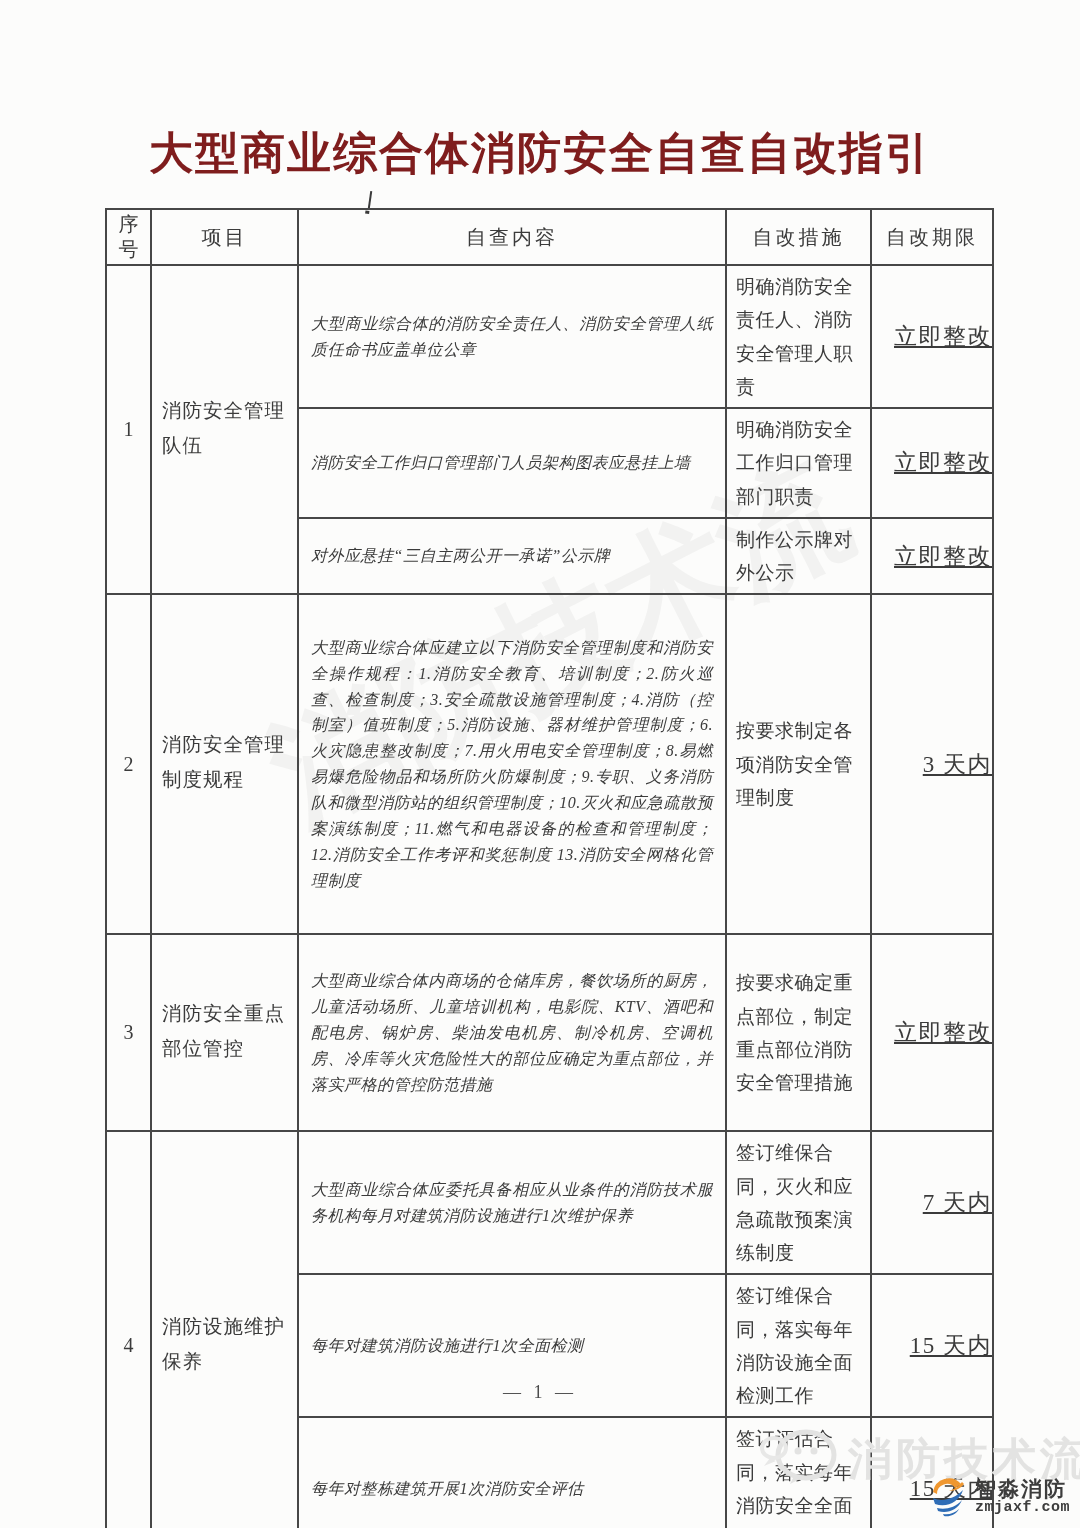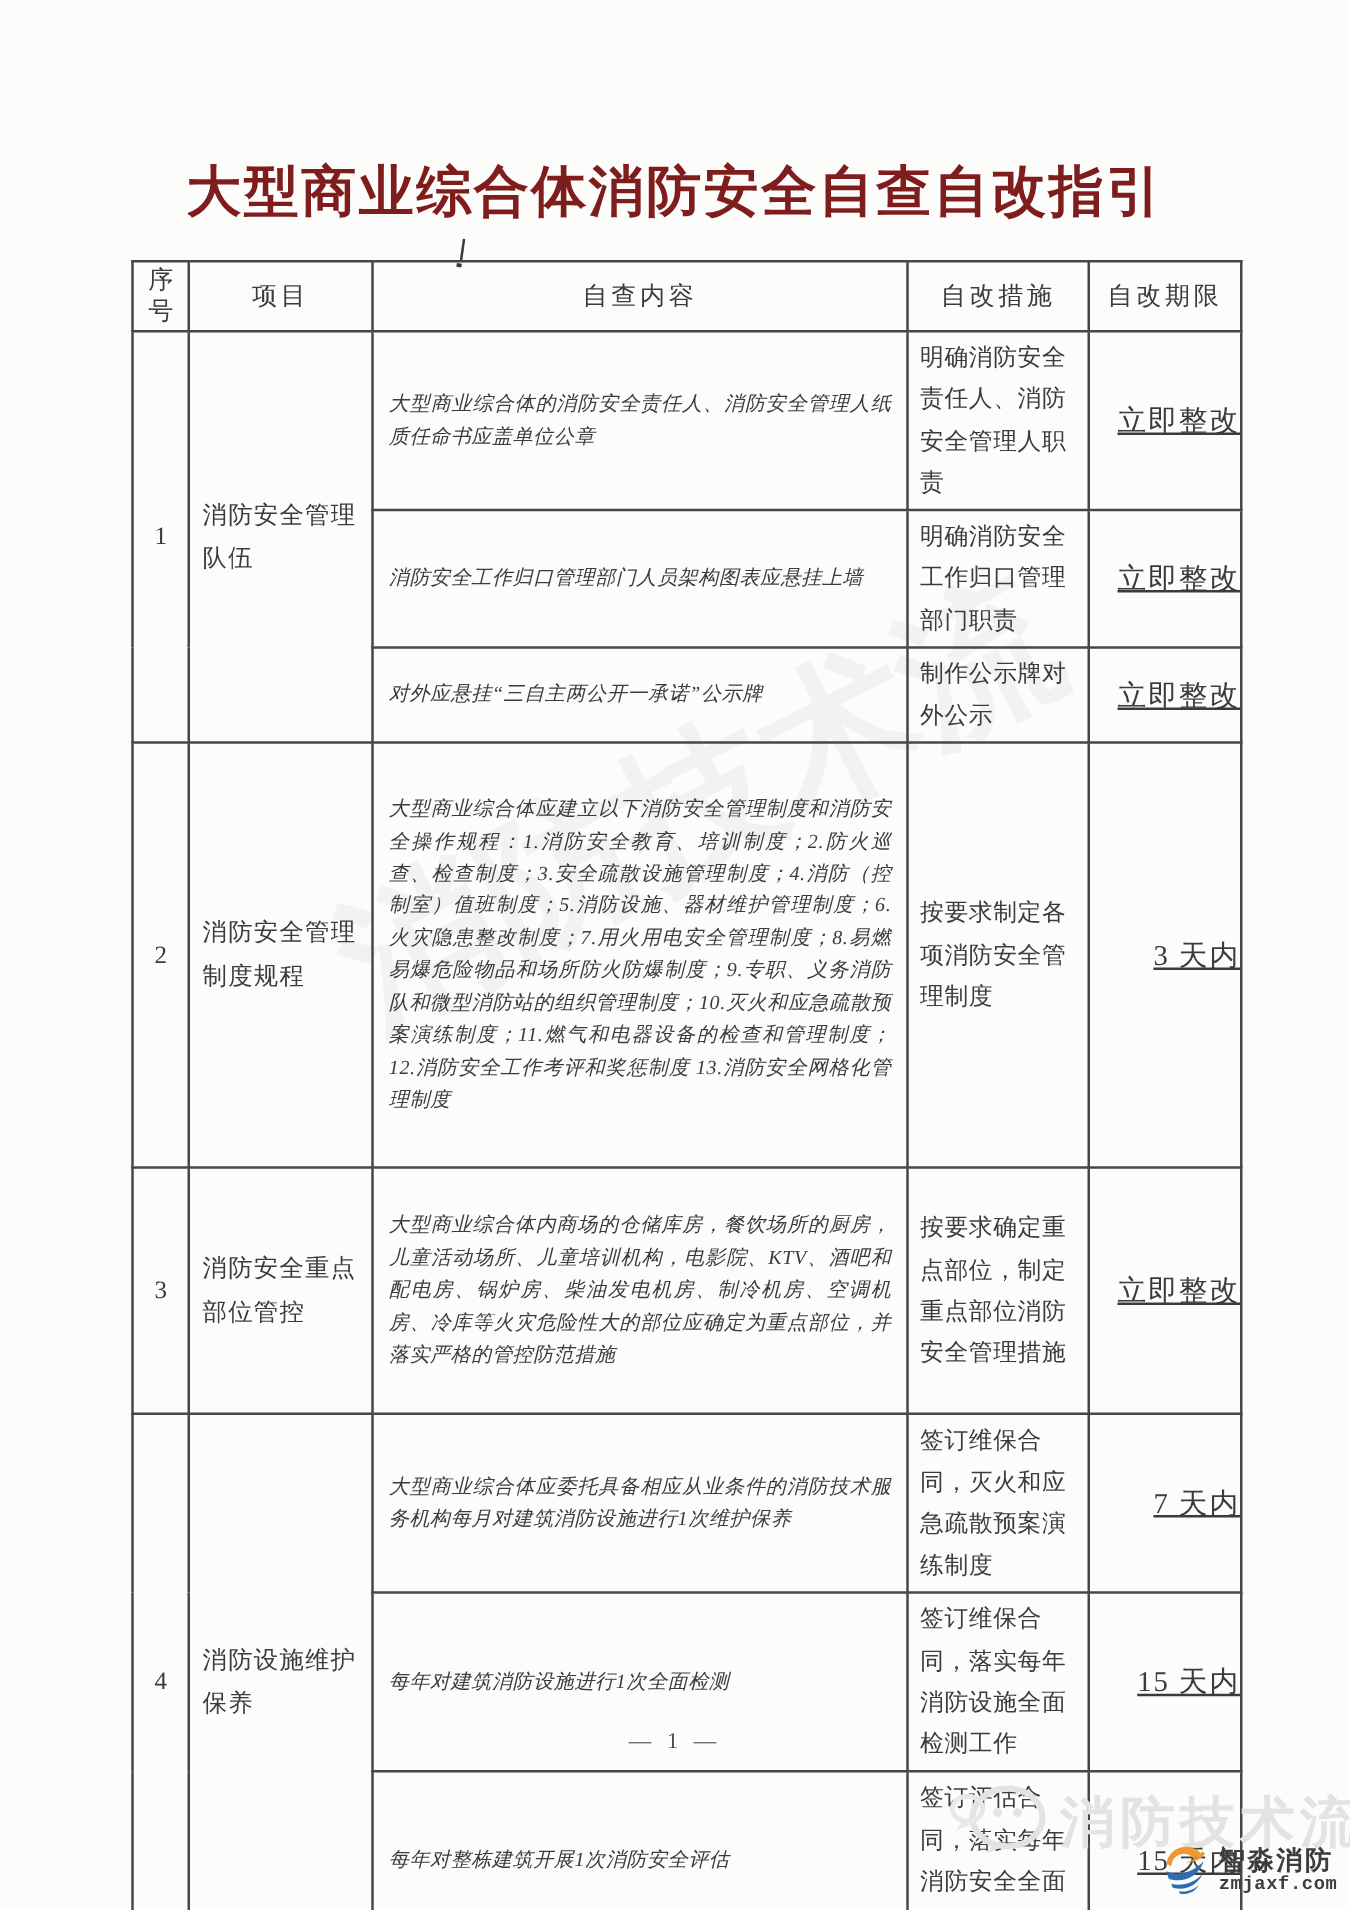--- a/index.html
+++ b/index.html
@@ -86,20 +86,21 @@
   td.cell-no {
     text-align: center;
     font-size: 20px;
     color: #3a3a3a;
   }
   td.cell-item {
     padding: 20px 10px;
     font-size: 19.5px;
     line-height: 1.8;
     letter-spacing: 1px;
+    font-family: Liberation Mono, monospace;
   }
   td.cell-content {
     padding: 20px 12px;
     font-size: 16px;
     line-height: 1.62;
     text-align: justify;
     letter-spacing: 0.5px;
     font-style: italic;
   }
   td.cell-measure {

